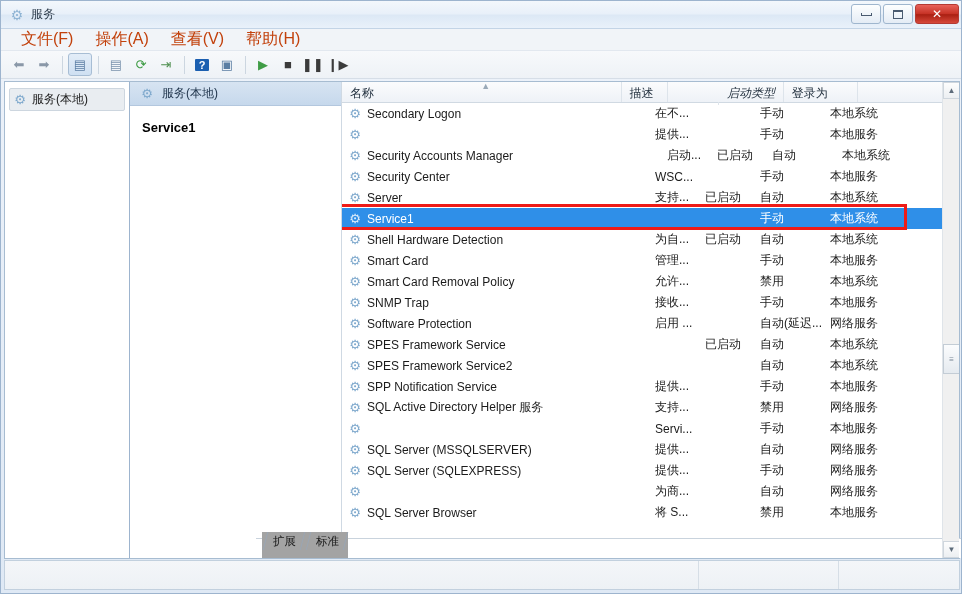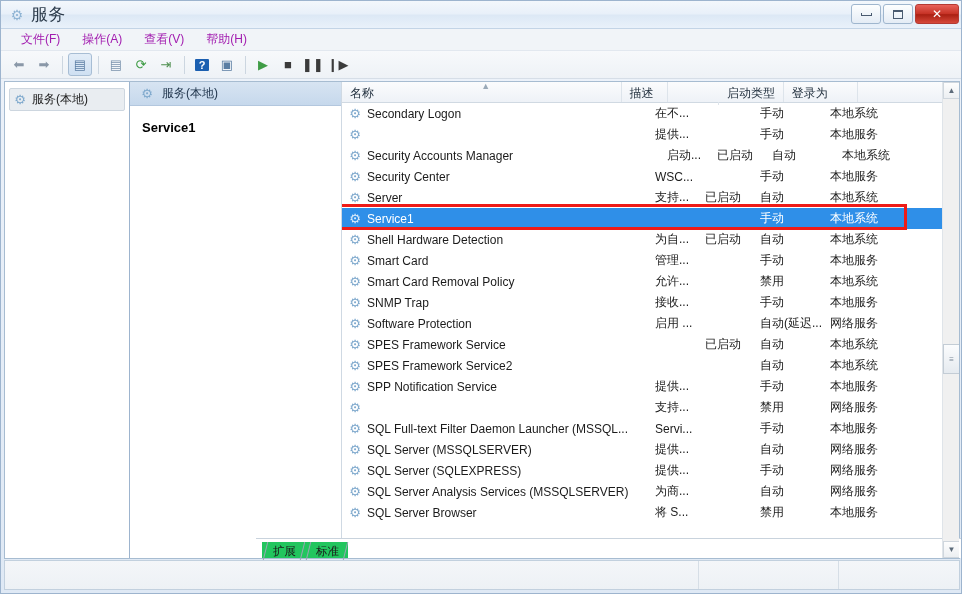--- a/index.html
+++ b/index.html
@@ -30,21 +30,21 @@
   }
   #title-icon {
     margin-left: 8px; margin-right: 6px;
     width: 16px; height: 16px; position: relative;
   }
   .gearglyph {
     display: block; width: 100%; height: 100%;
     color: #8fb4d4; font-size: 14px; line-height: 16px; text-align: center;
   }
   #title-text {
-    font-size: 17px; color: #2b3a4a; letter-spacing: .3px; font-family: Liberation Serif, serif;
+    font-size: 12px; color: #2b3a4a; letter-spacing: .3px; font-family: Liberation Serif, serif;
   }
   #winbtns {
     position: absolute; right: 4px; top: 3px;
     display: flex; gap: 2px;
   }
   .winbtn {
     width: 30px; height: 20px;
     border: 1px solid #9fb6ce;
     border-radius: 3px;
     background: linear-gradient(#fdfefe, #e4ecf5);
@@ -63,21 +63,21 @@
   
   #menubar {
     position: absolute; left: 0; top: 28px;
     width: 962px; height: 22px;
     background: #f1f4f8;
     border-bottom: 1px solid #e2e8ef;
     display: flex; align-items: center;
     padding-left: 10px;
   }
   .menu-item {
-    font-size: 12px; color: #a21caf;
+    font-size: 16px; color: #c2410c;
     padding: 2px 10px; margin-right: 2px;
     cursor: default; white-space: nowrap;
   }
 
   
   #toolbar {
     position: absolute; left: 0; top: 50px;
     width: 962px; height: 28px;
     background: linear-gradient(#f7f9fb, #eef2f6);
     border-bottom: 1px solid #d6dee7;
@@ -227,22 +227,22 @@
     position: absolute; left: 126px; bottom: 0;
     width: 830px; height: 20px;
     background: #fff;
     border-top: 1px solid #c9d3dd;
     display: flex; align-items: flex-end;
     padding-left: 6px;
   }
   .mtab {
     font-size: 11.5px; color: #1b1b1b;
     padding: 1px 9px 13px 11px;
-    position: relative; height: 16px; line-height: 16px;
-    background: #22c55e;
+    position: relative; height: 26px; line-height: 16px;
+    background: #a3a3a3;
   }
   .mtab::before, .mtab::after {
     content: ""; position: absolute; top: 0; width: 1px; height: 18px;
     background: #9aa6b3;
   }
   .mtab::before { left: 3px; transform: skewX(-14deg); }
   .mtab::after { right: 2px; transform: skewX(-14deg); }
 
   
   #statusbar {
@@ -345,21 +345,21 @@
           <span>服务(本地)</span>
         </div>
         <div id="detail-title">Service1</div>
       </div>
 
       <div id="listview">
         <div id="list-headrow">
             <div class="hcell" style="width: 305px;"><span>名称</span><span class="sortmark">▲</span></div>
             <div class="hcell" style="width: 50px;"><span>描述</span></div>
             <div class="hcell" style="width: 55px; margin-top: 20px;"><span>状态</span></div>
-            <div class="hcell" style="width: 70px;"><span>启动类型</span></div>
+            <div class="hcell" style="width: 70px; font-style: italic;"><span>启动类型</span></div>
             <div class="hcell" style="width: 80px;"><span>登录为</span></div>
             <div class="hcell" style="width: 110px;"><span></span></div>
           </div>
         <div id="rows">
             <div class="row">
               <div class="cell name" style="width: 305px;">
                 <span class="ico gear">⚙</span>
                 <span>Secondary Logon</span>
               </div>
               <div class="cell" style="width: 50px;">在不...</div>
@@ -492,30 +492,30 @@
                 <span>SPP Notification Service</span>
               </div>
               <div class="cell" style="width: 50px;">提供...</div>
               <div class="cell" style="width: 55px;"></div>
               <div class="cell" style="width: 70px;">手动</div>
               <div class="cell" style="width: 80px;">本地服务</div>
             </div>
             <div class="row">
               <div class="cell name" style="width: 305px;">
                 <span class="ico gear">⚙</span>
+                <span>SQL Active Directory Helper 服务</span>
               </div>
               <div class="cell" style="width: 50px;">支持...</div>
               <div class="cell" style="width: 55px;"></div>
               <div class="cell" style="width: 70px;">禁用</div>
               <div class="cell" style="width: 80px;">网络服务</div>
             </div>
             <div class="row">
               <div class="cell name" style="width: 305px;">
                 <span class="ico gear">⚙</span>
-                <span>SQL Full-text Filter Daemon Launcher (MSSQL...</span>
               </div>
               <div class="cell" style="width: 50px;">Servi...</div>
               <div class="cell" style="width: 55px;"></div>
               <div class="cell" style="width: 70px;">手动</div>
               <div class="cell" style="width: 80px;">本地服务</div>
             </div>
             <div class="row">
               <div class="cell name" style="width: 305px;">
                 <span class="ico gear">⚙</span>
                 <span>SQL Server (MSSQLSERVER)</span>
@@ -531,21 +531,20 @@
                 <span>SQL Server (SQLEXPRESS)</span>
               </div>
               <div class="cell" style="width: 50px;">提供...</div>
               <div class="cell" style="width: 55px;"></div>
               <div class="cell" style="width: 70px;">手动</div>
               <div class="cell" style="width: 80px;">网络服务</div>
             </div>
             <div class="row">
               <div class="cell name" style="width: 305px;">
                 <span class="ico gear">⚙</span>
-                <span>SQL Server Analysis Services (MSSQLSERVER)</span>
               </div>
               <div class="cell" style="width: 50px;">为商...</div>
               <div class="cell" style="width: 55px;"></div>
               <div class="cell" style="width: 70px;">自动</div>
               <div class="cell" style="width: 80px;">网络服务</div>
             </div>
             <div class="row">
               <div class="cell name" style="width: 305px;">
                 <span class="ico gear">⚙</span>
                 <span>SQL Server Browser</span>

